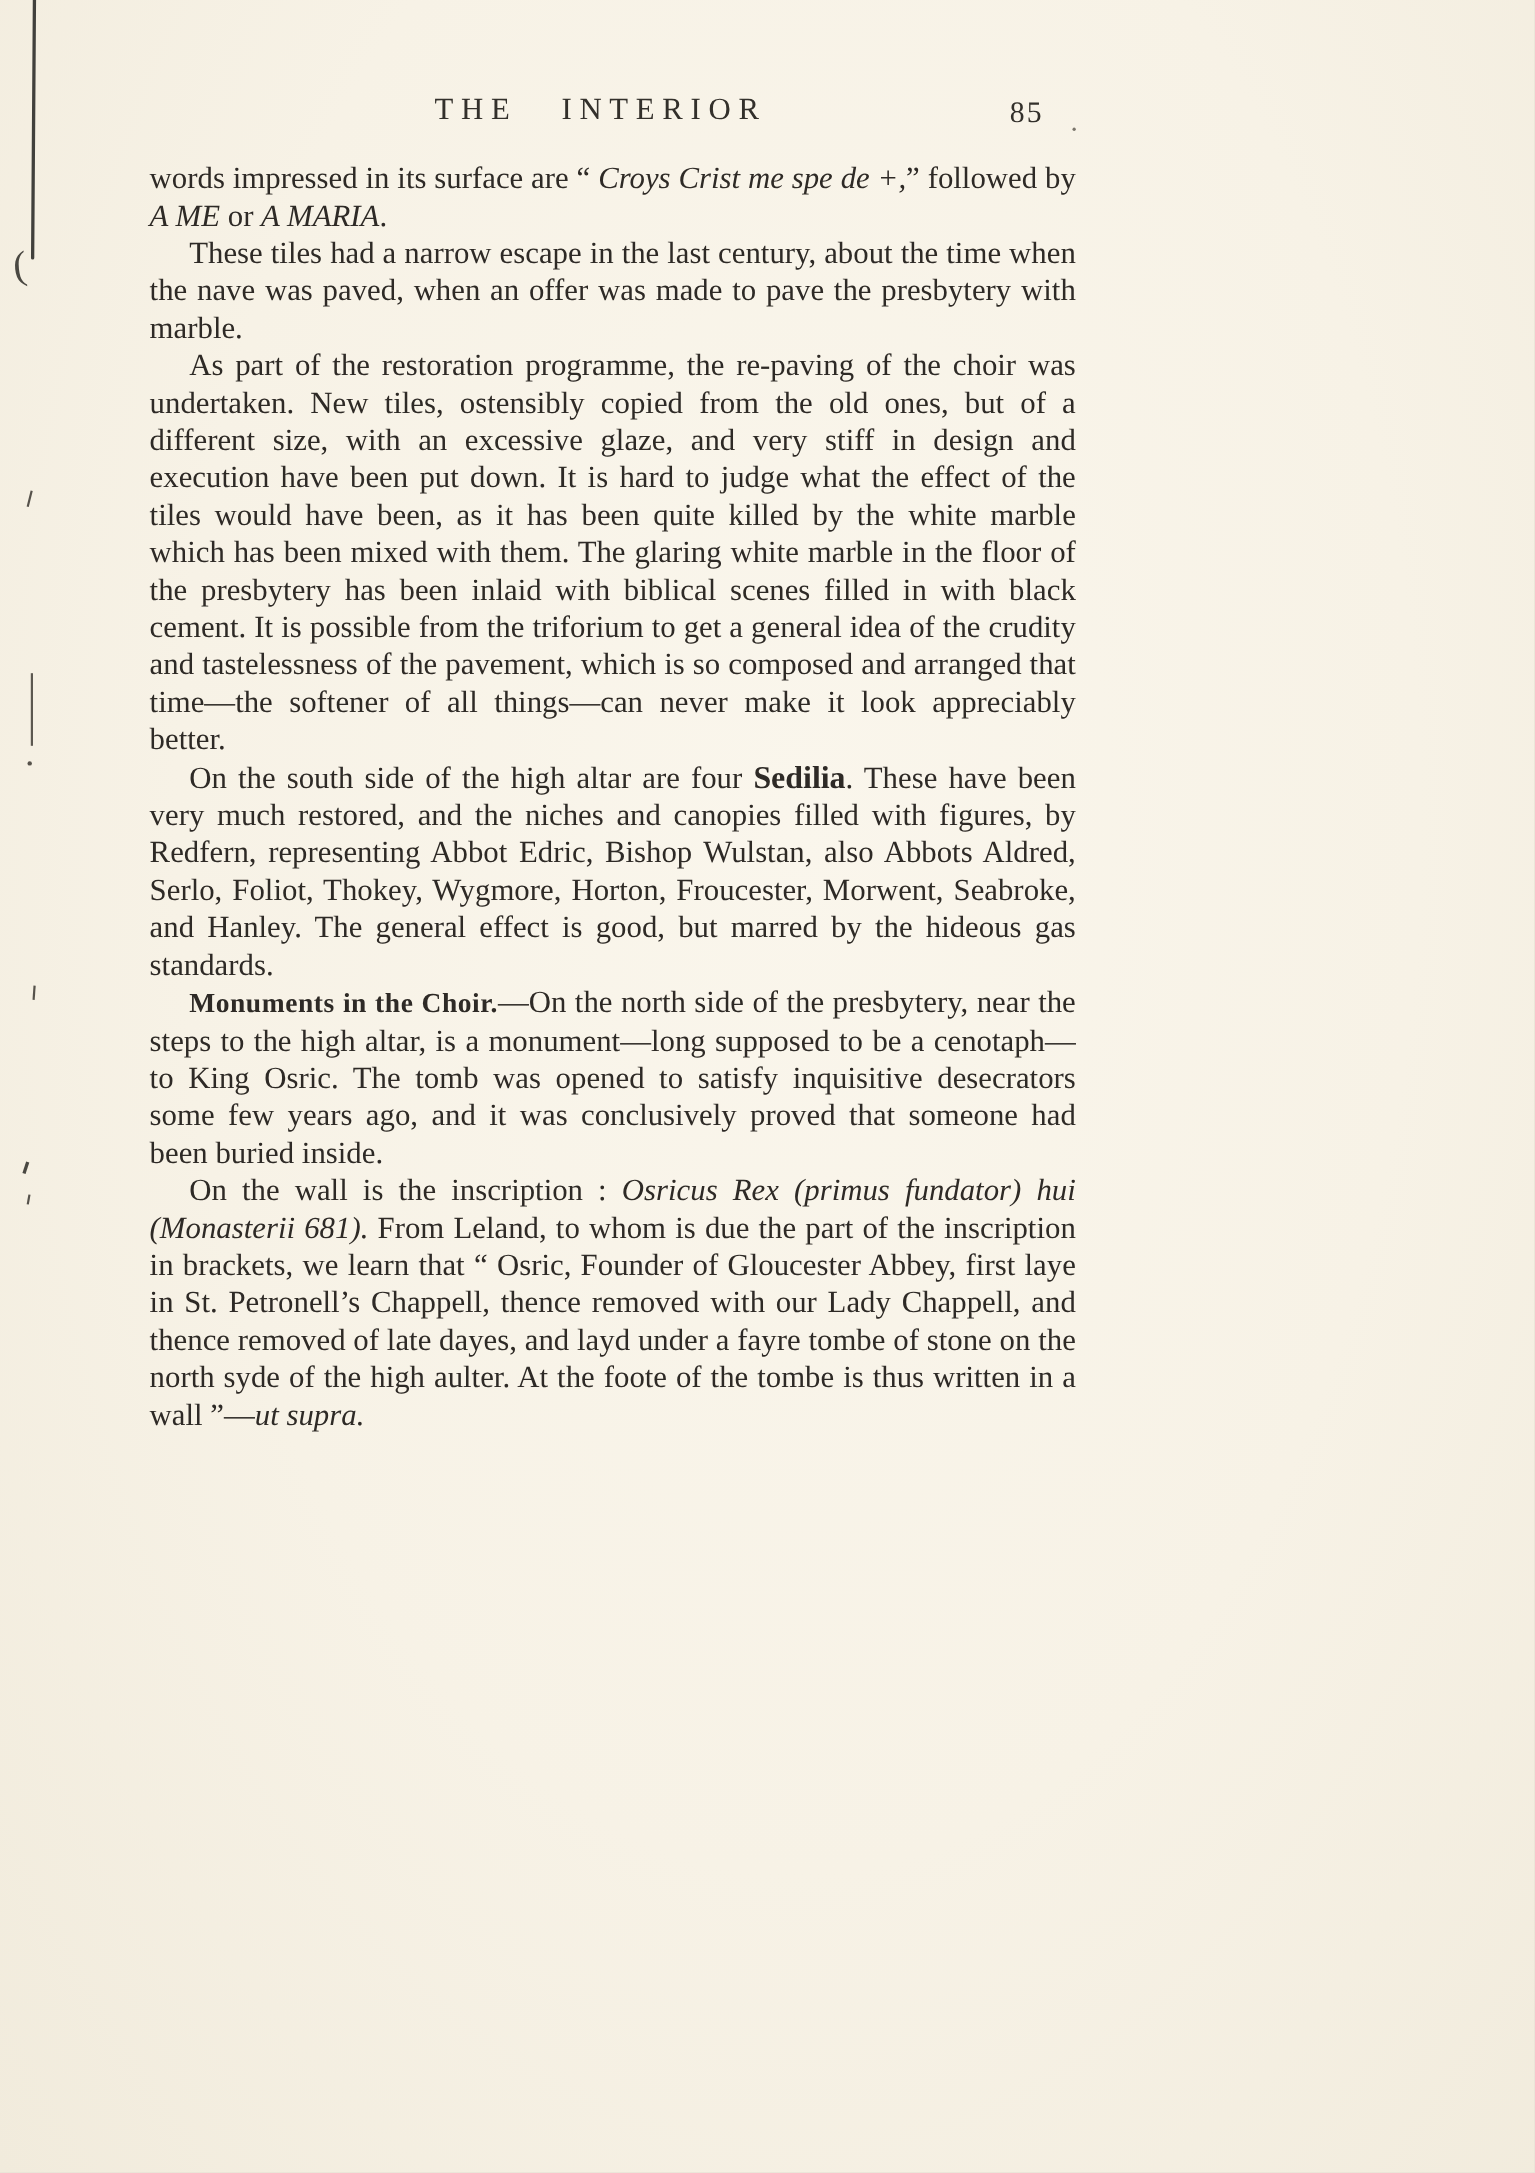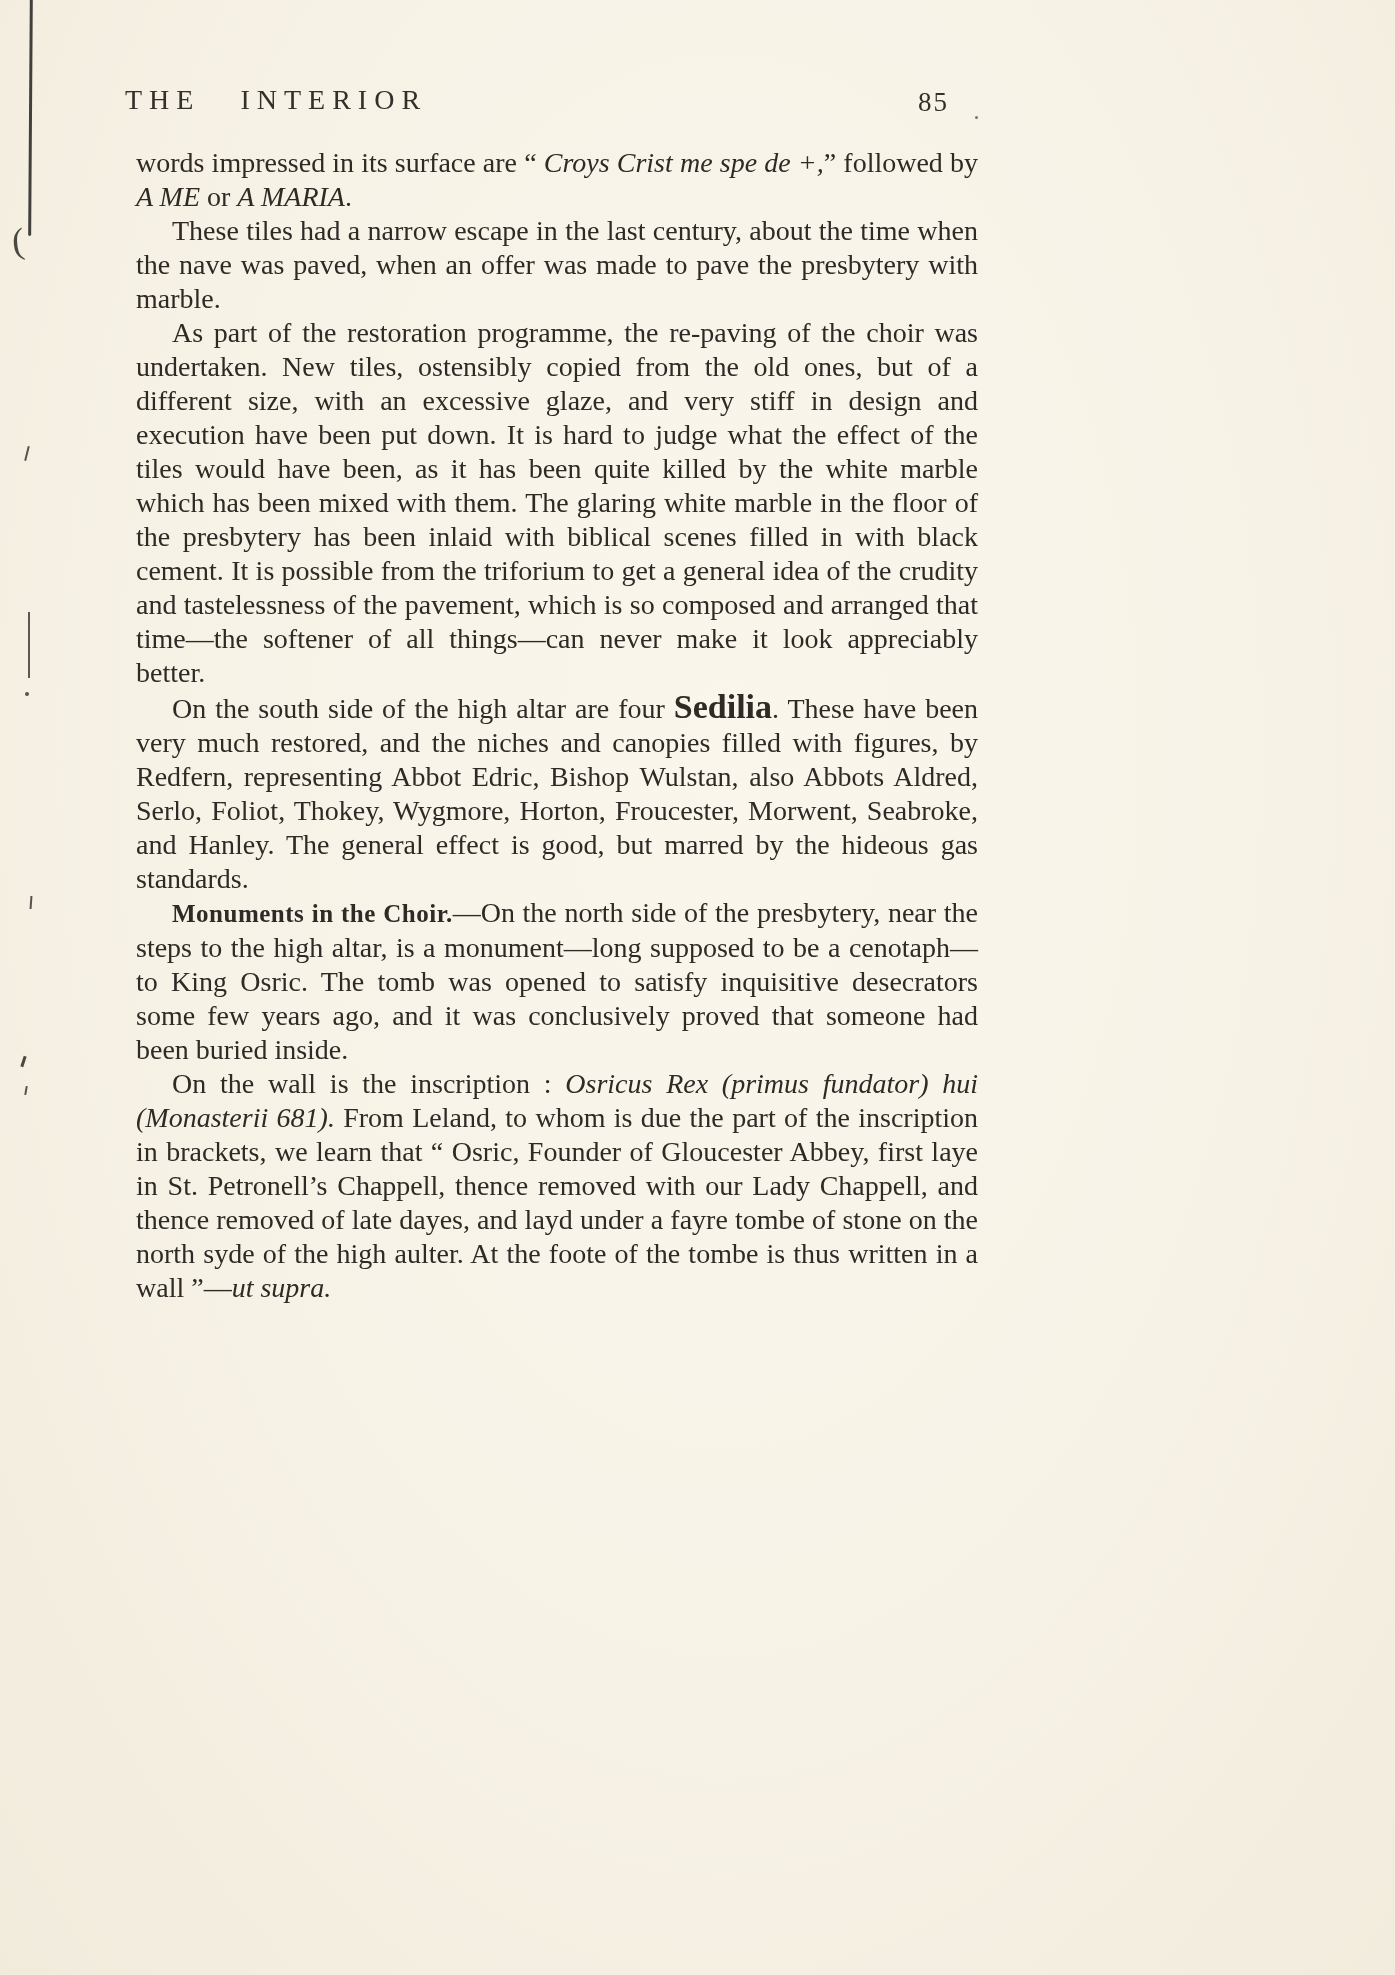--- a/index.html
+++ b/index.html
@@ -22,21 +22,21 @@
   
   .page-header {
     position: absolute;
     top: 84px;
     left: 125px;
     width: 842px;
     height: 40px;
   }
   .running-title {
     display: block;
-    text-align: left;
+    text-align: center;
     font-size: 28px;
     letter-spacing: 7px;
     word-spacing: 26px;
     color: #33302b;
   }
   .page-number {
     position: absolute;
     right: 18px;
     top: 3px;
     font-size: 27px;
@@ -54,21 +54,21 @@
   .para {
     font-size: 28px;
     line-height: 34px;
     text-align: justify;
     color: #2e2a26;
   }
   .para.indent { text-indent: 36px; }
 
   .seg-normal { font-style: normal; font-weight: normal; }
   .seg-italic { font-style: italic; }
-  .seg-bold   { font-weight: bold; font-size: 34px; }
+  .seg-bold   { font-weight: bold; font-size: 29px; }
   .seg-bold-large {
     font-weight: bold;
     font-size: 25px;
     letter-spacing: 0.5px;
   }
 
   
   .artifact { position: absolute; pointer-events: none; }
   .a-topline   { left: 29px; top: -6px; width: 3px; height: 242px; background: #41403c; border-radius: 2px; transform: rotate(0.4deg); }
   .a-hook      { left: 12px; top: 220px; font-size: 36px; color: #4a4842; transform: rotate(-6deg); }

